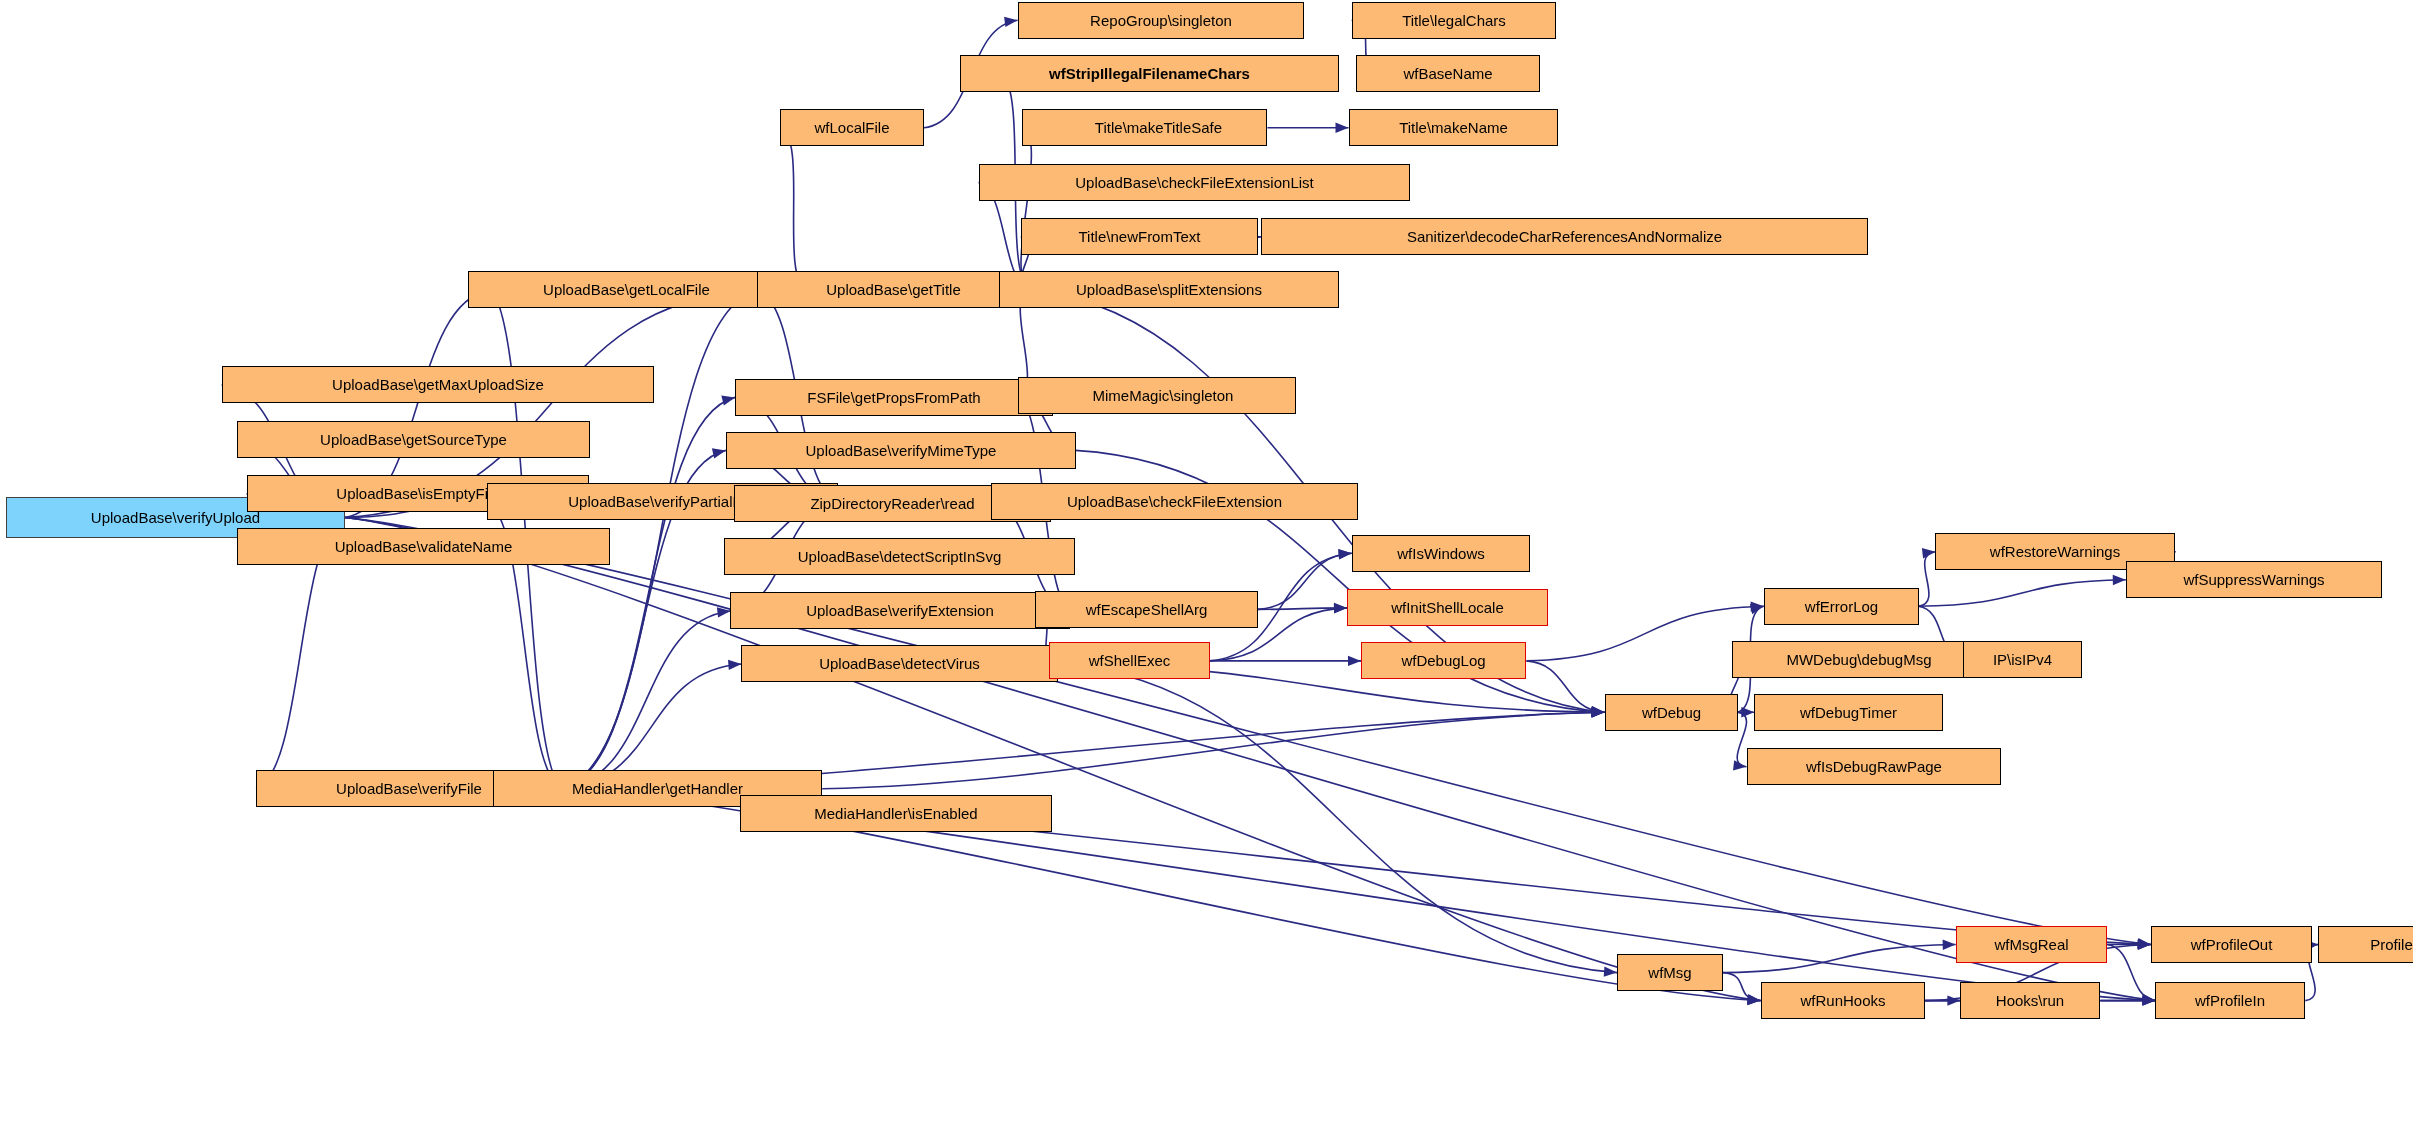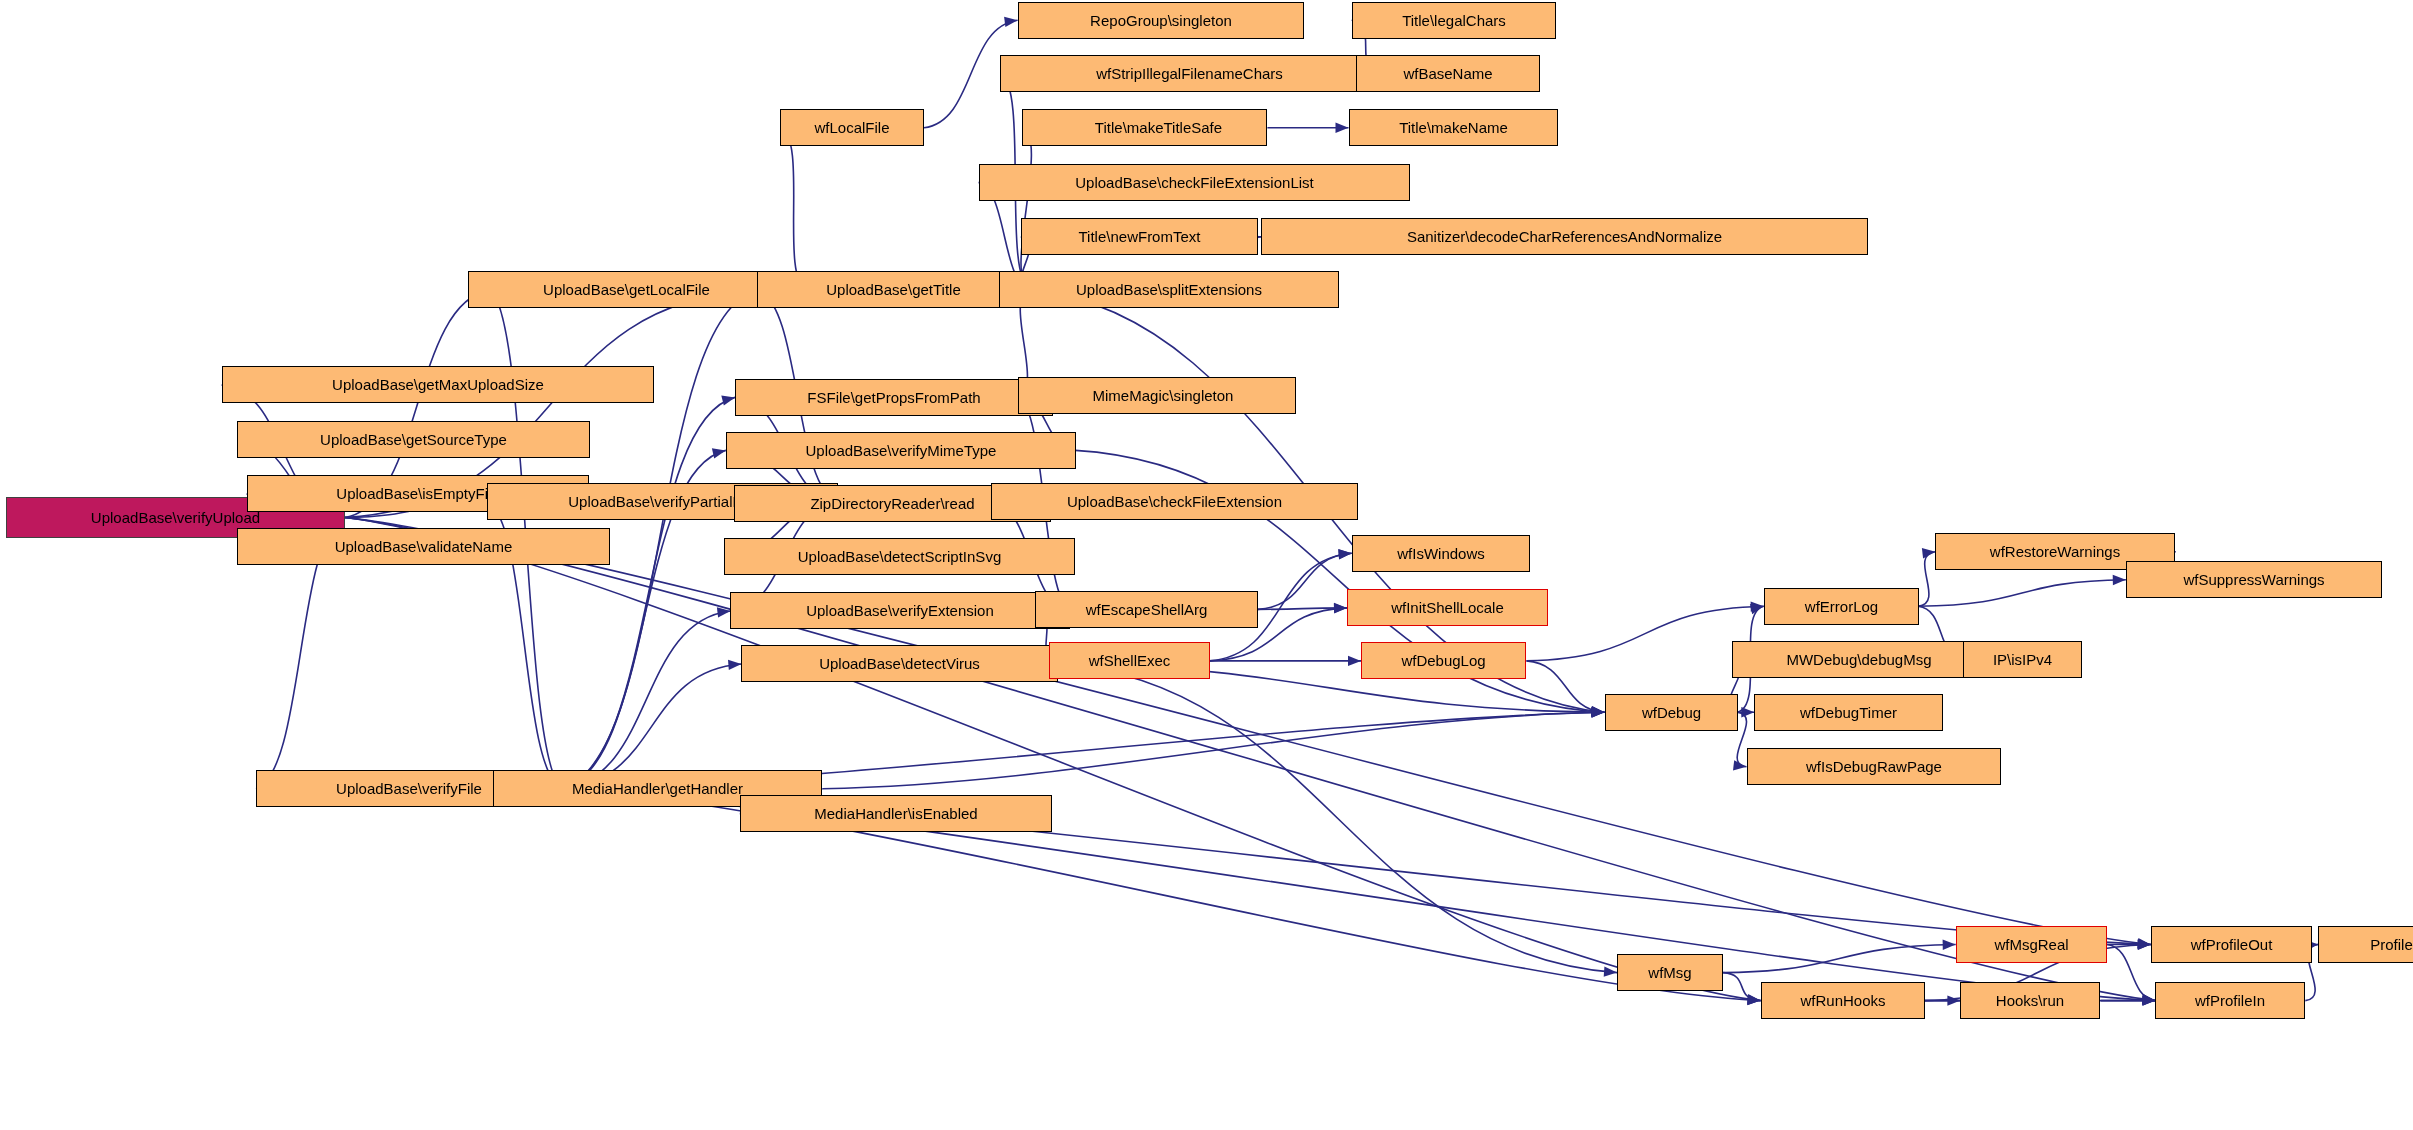--- a/index.html
+++ b/index.html
@@ -1,21 +1,21 @@
 <!DOCTYPE html>
 <html><head>
 <meta charset="utf-8">
 <style>
   html,body{margin:0;padding:0;background:#ffffff;}
   #canvas{position:relative;width:2413px;height:1130px;background:#ffffff;
           font-family:"Liberation Sans","DejaVu Sans",sans-serif;overflow:hidden;}
   .node{position:absolute;box-sizing:border-box;background:#fdba74;
         border:1px solid #000000;display:flex;align-items:center;justify-content:center;
         font-size:15px;color:#000000;white-space:nowrap;line-height:1;}
-  .node.root{background:#be185d;border:1px solid #404040;}
+  .node.root{background:#7dd3fc;border:1px solid #404040;}
   .node.hl{border:1px solid #e00000;color:#000000;}
   svg.edges{position:absolute;left:0;top:0;width:2413px;height:1130px;pointer-events:none;}
   svg.edges path{fill:none;stroke:#2a2a82;stroke-width:1.6;}
   svg.edges polygon{fill:#2a2a82;stroke:none;}
 </style>
 </head>
 <body>
 
 <div id="canvas">
   <svg class="edges" id="edge-layer" viewBox="0 0 2413 1130">
@@ -189,21 +189,21 @@
       <div class="node" style="left: 757px; top: 271px; width: 273px; height: 37px;">UploadBase\getTitle</div>
       <div class="node" style="left: 735px; top: 379px; width: 318px; height: 37px;">FSFile\getPropsFromPath</div>
       <div class="node" style="left: 726px; top: 432px; width: 350px; height: 37px;">UploadBase\verifyMimeType</div>
       <div class="node" style="left: 734px; top: 485px; width: 317px; height: 37px;">ZipDirectoryReader\read</div>
       <div class="node" style="left: 724px; top: 538px; width: 351px; height: 37px;">UploadBase\detectScriptInSvg</div>
       <div class="node" style="left: 730px; top: 592px; width: 340px; height: 37px;">UploadBase\verifyExtension</div>
       <div class="node" style="left: 741px; top: 645px; width: 317px; height: 37px;">UploadBase\detectVirus</div>
       <div class="node" style="left: 493px; top: 770px; width: 329px; height: 37px;">MediaHandler\getHandler</div>
       <div class="node" style="left: 740px; top: 795px; width: 312px; height: 37px;">MediaHandler\isEnabled</div>
       <div class="node" style="left: 1018px; top: 2px; width: 286px; height: 37px;">RepoGroup\singleton</div>
-      <div class="node" style="left: 1000px; top: 55px; width: 379px; height: 37px;">wfStripIllegalFilenameChars</div>
+      <div class="node" style="left: 960px; top: 55px; width: 379px; height: 37px; font-weight: bold;">wfStripIllegalFilenameChars</div>
       <div class="node" style="left: 1022px; top: 109px; width: 245px; height: 37px; padding-left: 28px;">Title\makeTitleSafe</div>
       <div class="node" style="left: 979px; top: 164px; width: 431px; height: 37px;">UploadBase\checkFileExtensionList</div>
       <div class="node" style="left: 1021px; top: 218px; width: 237px; height: 37px;">Title\newFromText</div>
       <div class="node" style="left: 999px; top: 271px; width: 340px; height: 37px;">UploadBase\splitExtensions</div>
       <div class="node" style="left: 1018px; top: 377px; width: 278px; height: 37px; padding-left: 12px;">MimeMagic\singleton</div>
       <div class="node" style="left: 991px; top: 483px; width: 367px; height: 37px;">UploadBase\checkFileExtension</div>
       <div class="node" style="left: 1035px; top: 591px; width: 223px; height: 37px;">wfEscapeShellArg</div>
       <div class="node hl" style="left: 1049px; top: 642px; width: 161px; height: 37px;">wfShellExec</div>
       <div class="node" style="left: 1352px; top: 2px; width: 204px; height: 37px;">Title\legalChars</div>
       <div class="node" style="left: 1356px; top: 55px; width: 184px; height: 37px;">wfBaseName</div>

